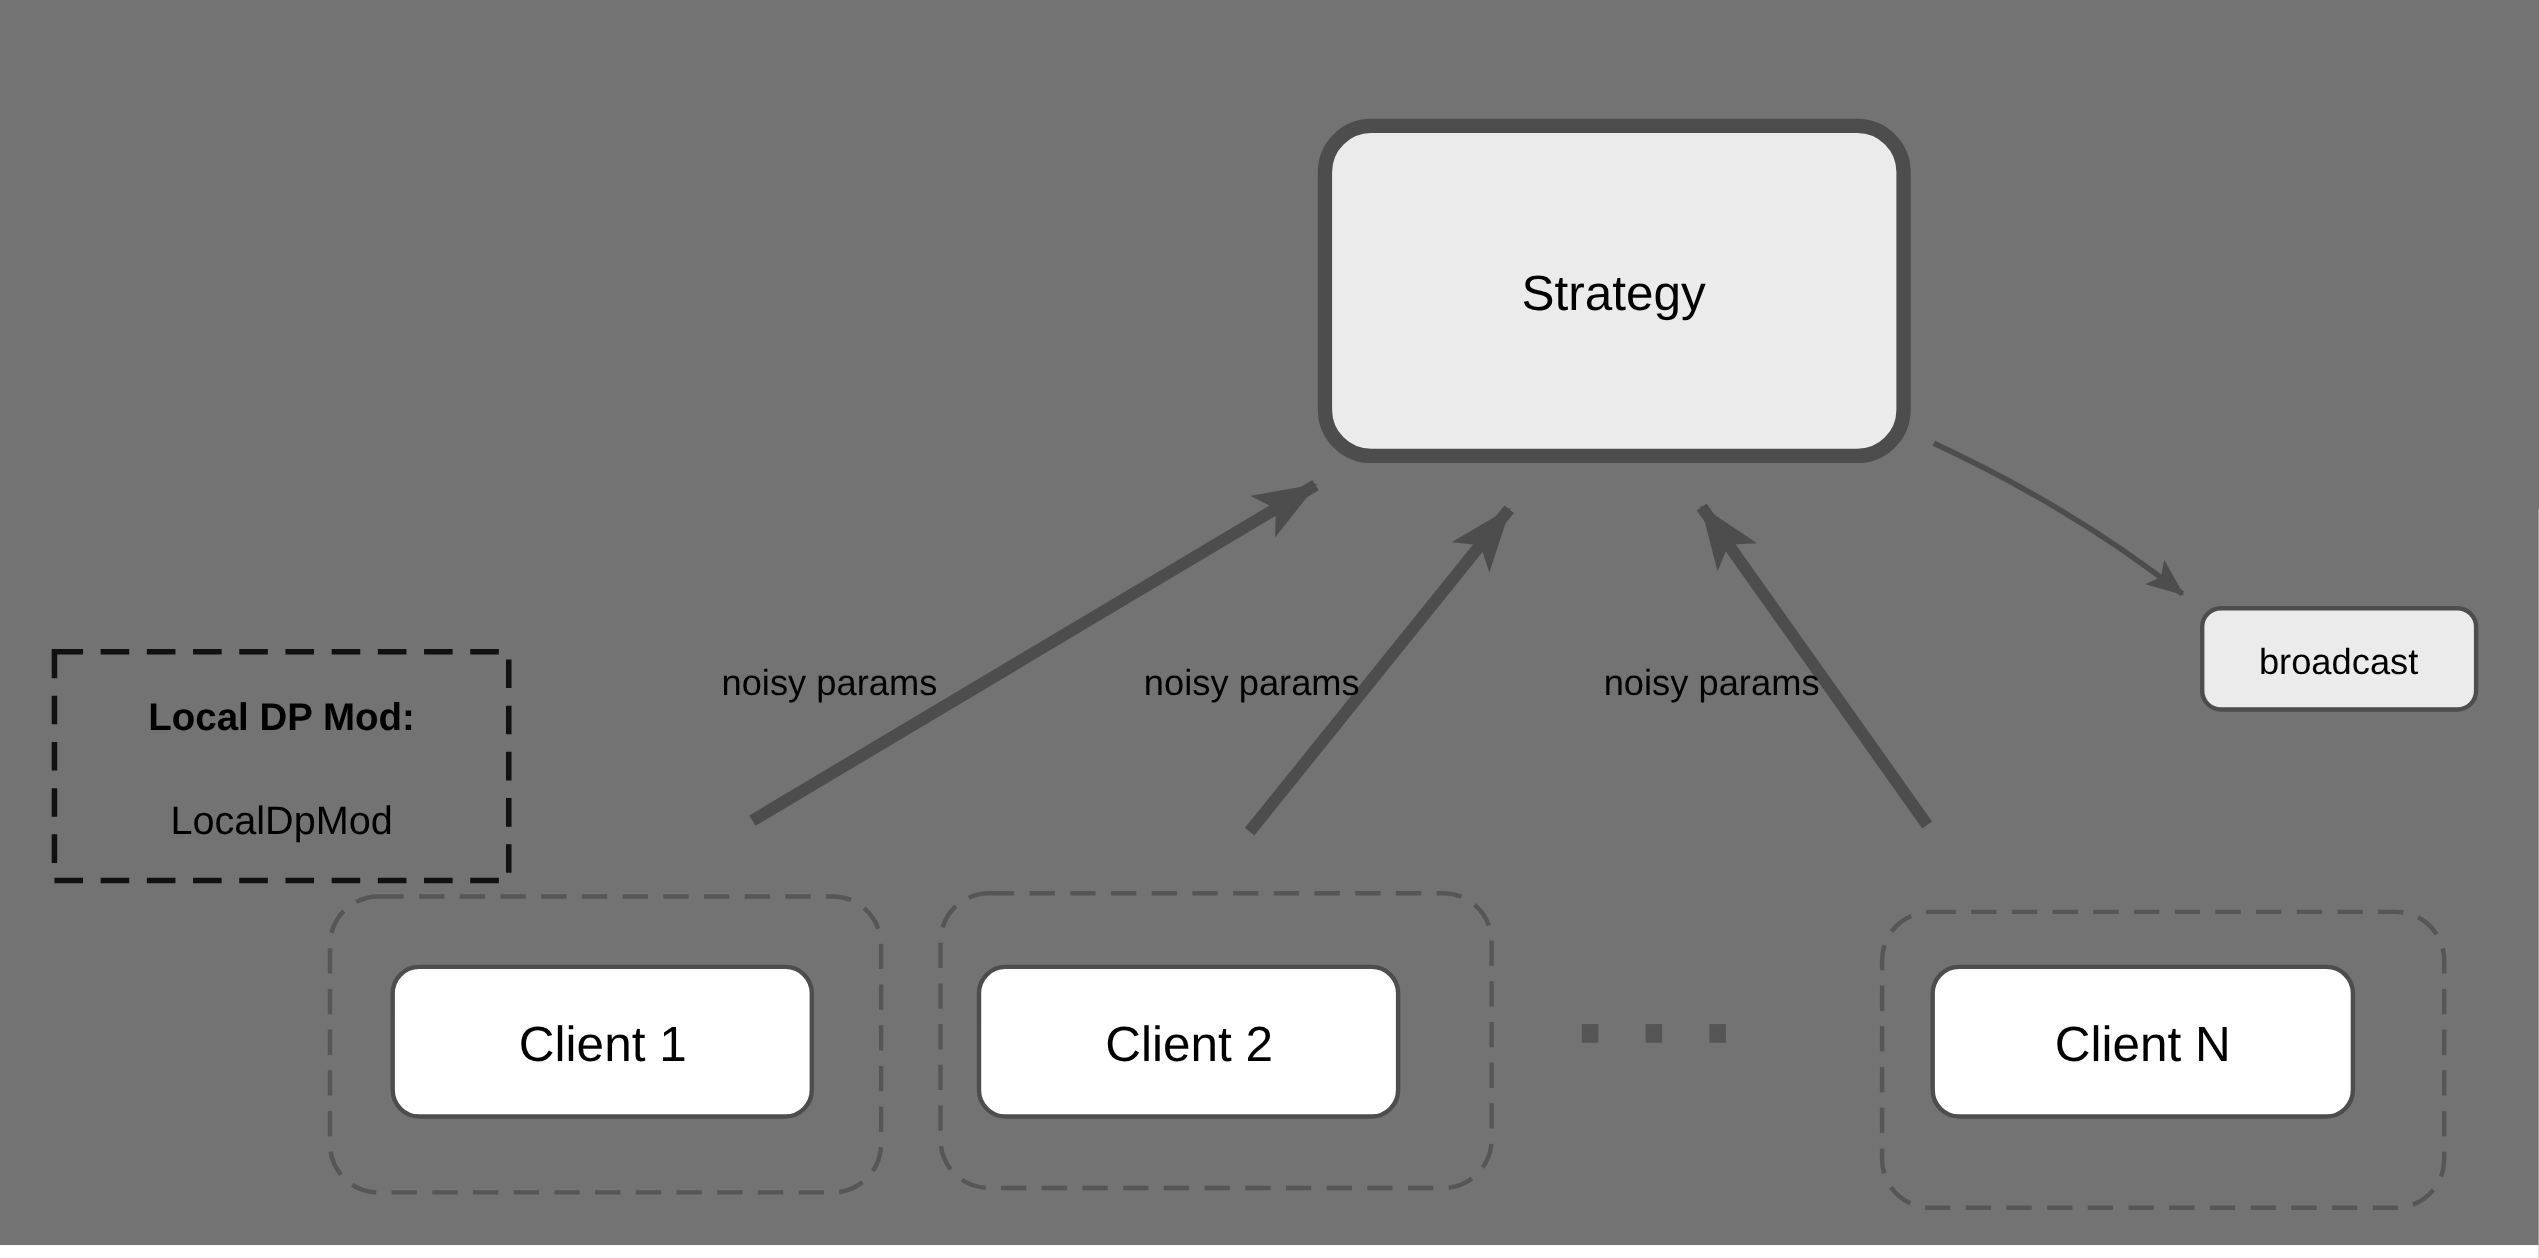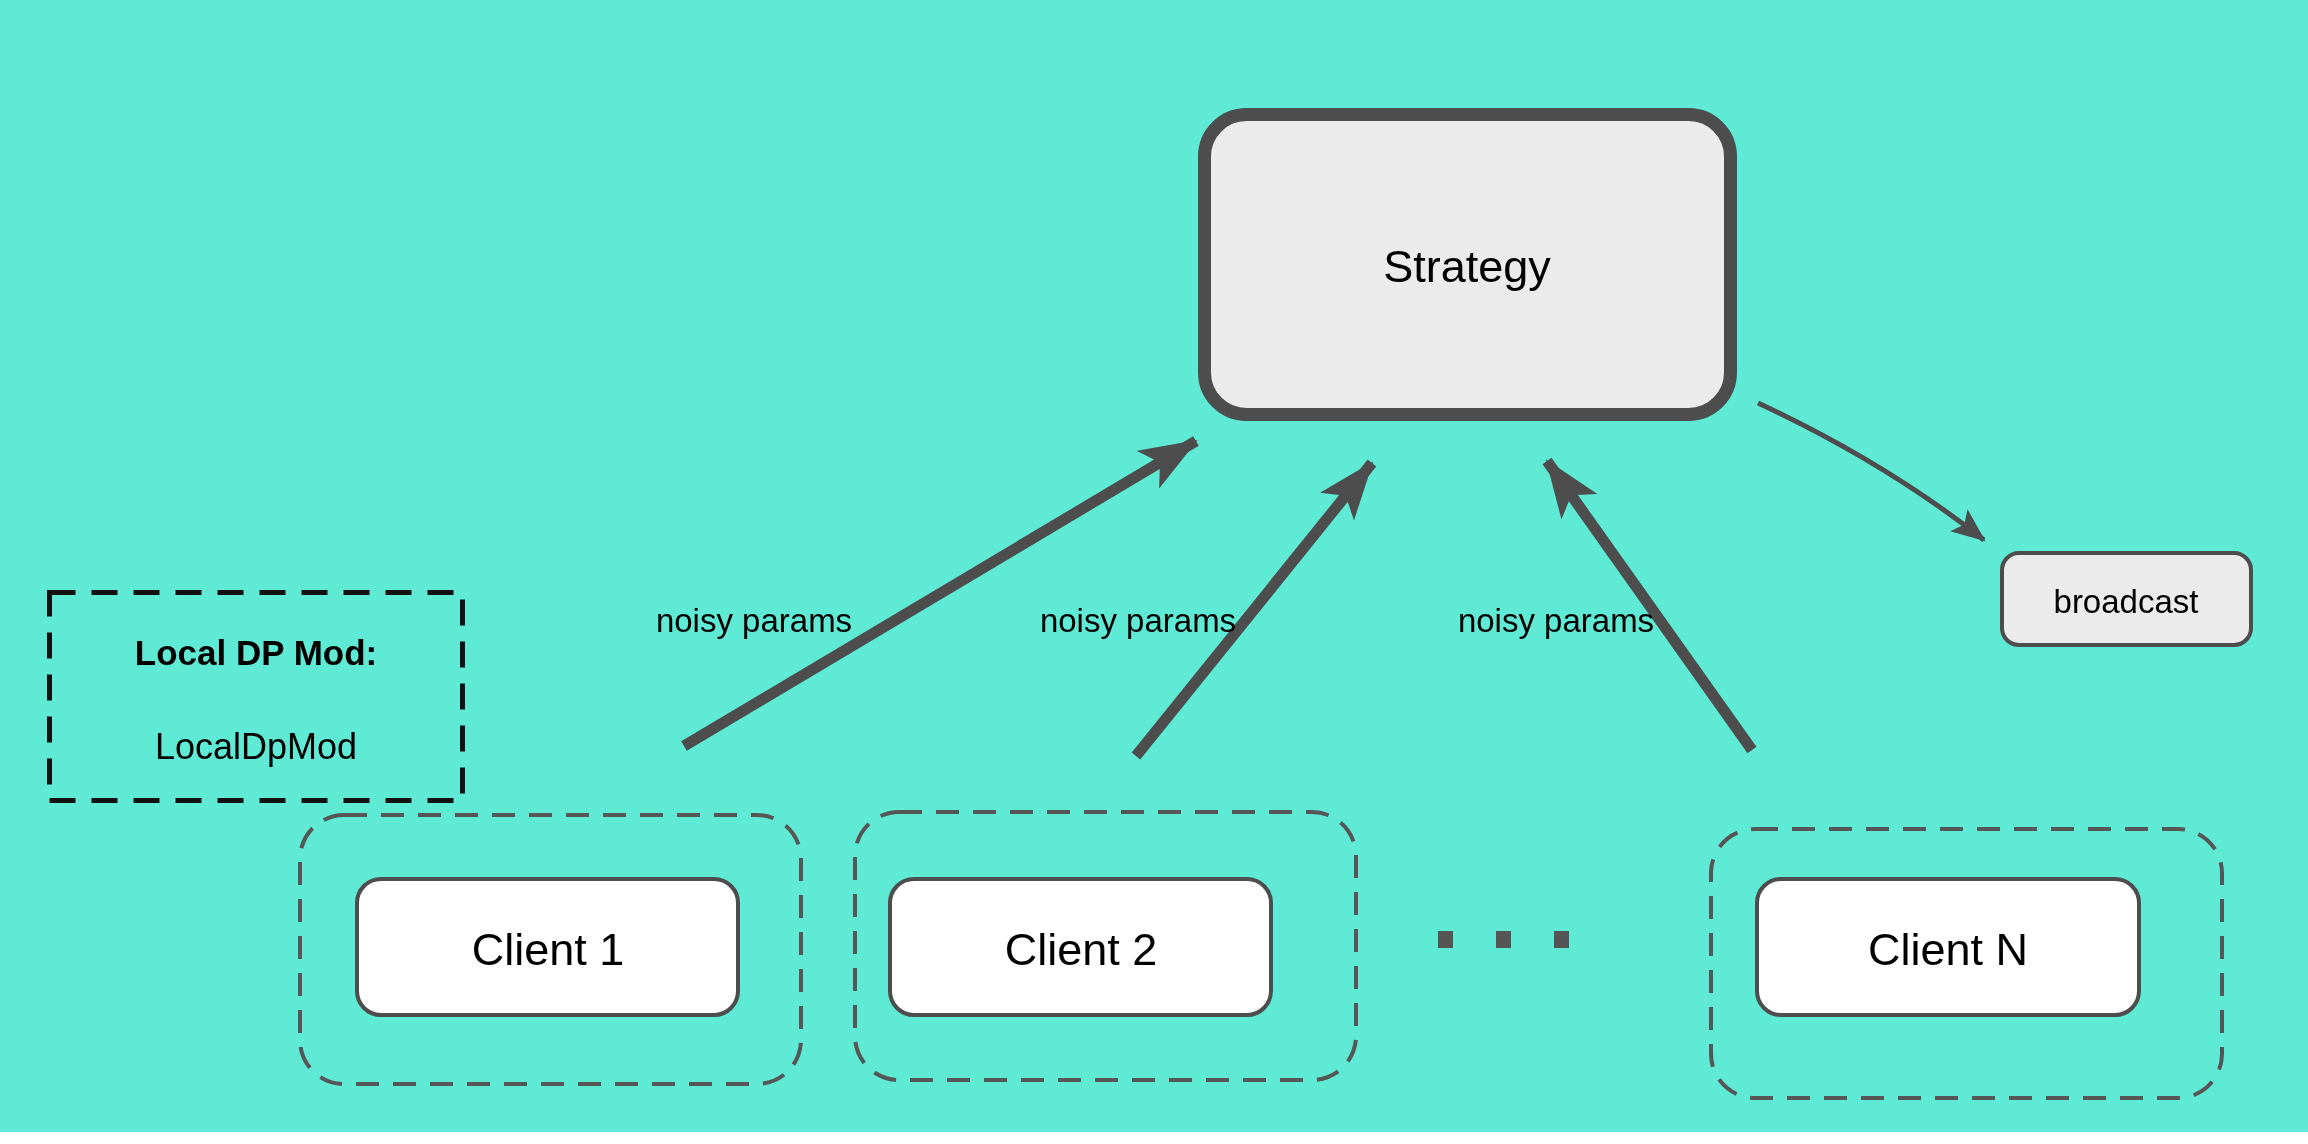--- a/index.html
+++ b/index.html
@@ -4,21 +4,21 @@
 <style>
   html, body {
     margin: 0;
     padding: 0;
     background: #ffffff;
   }
   .canvas {
     position: relative;
     width: 2308px;
     height: 1132px;
-    background: #5eead4;
+    background: #737373;
     overflow: hidden;
   }
   svg { display: block; }
   text {
     font-family: "Liberation Sans", sans-serif;
     fill: #000000;
   }
   .node-label   { font-size: 45px; }
   .small-label  { font-size: 33px; }
   .dp-title     { font-size: 35px; font-weight: bold; }

